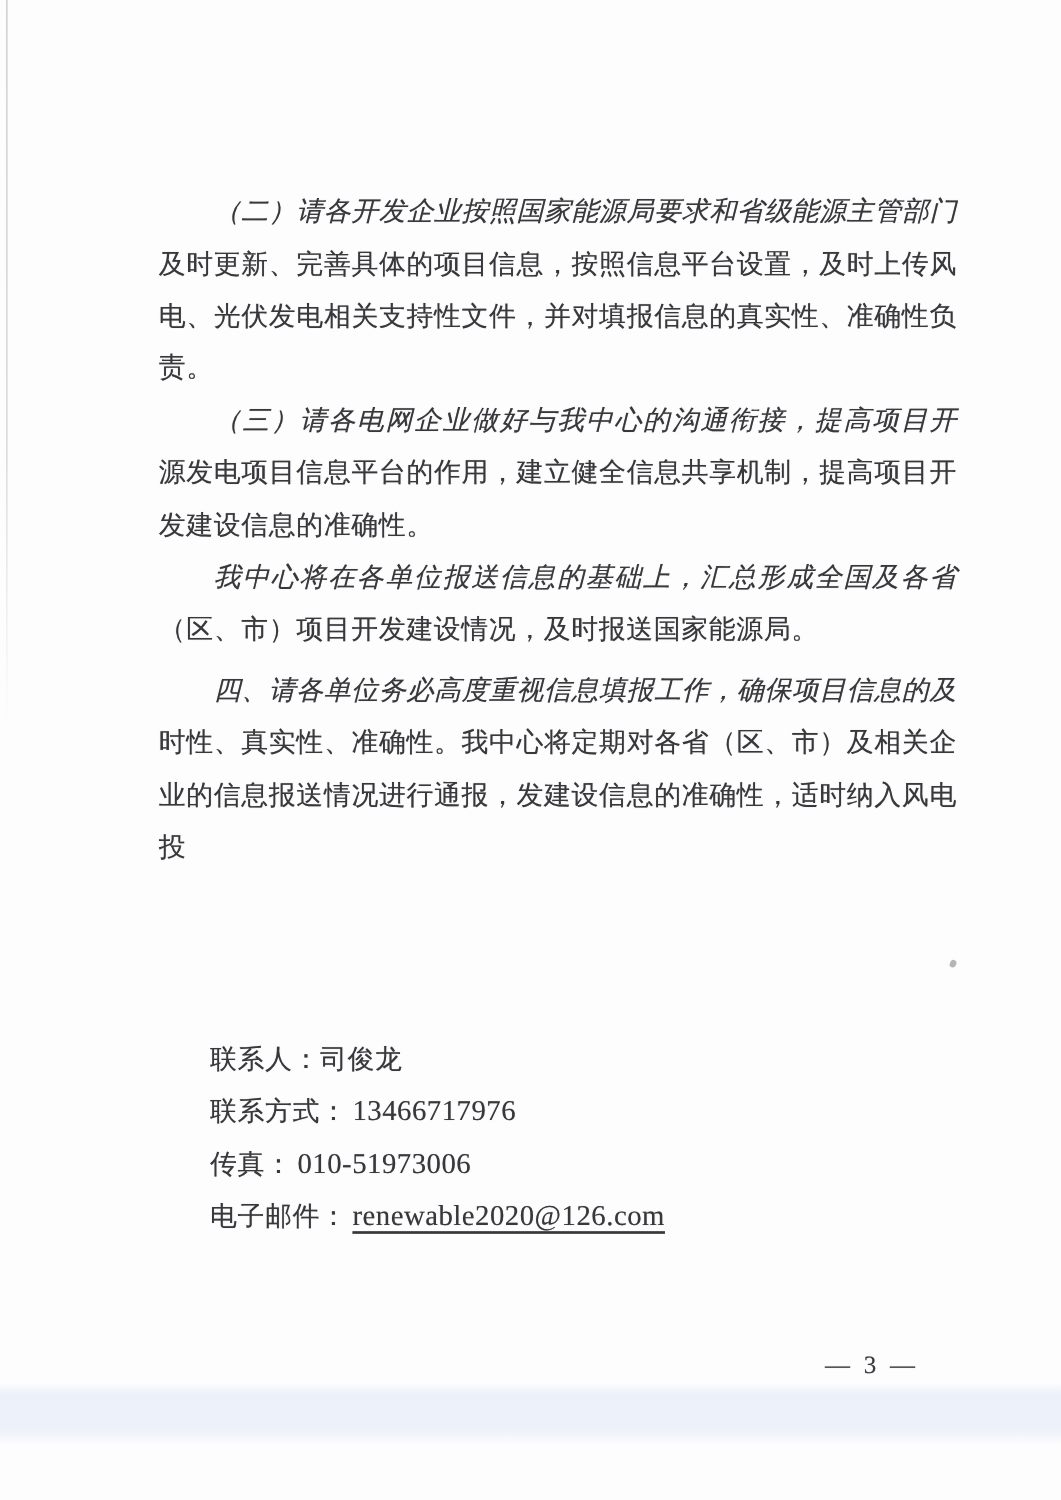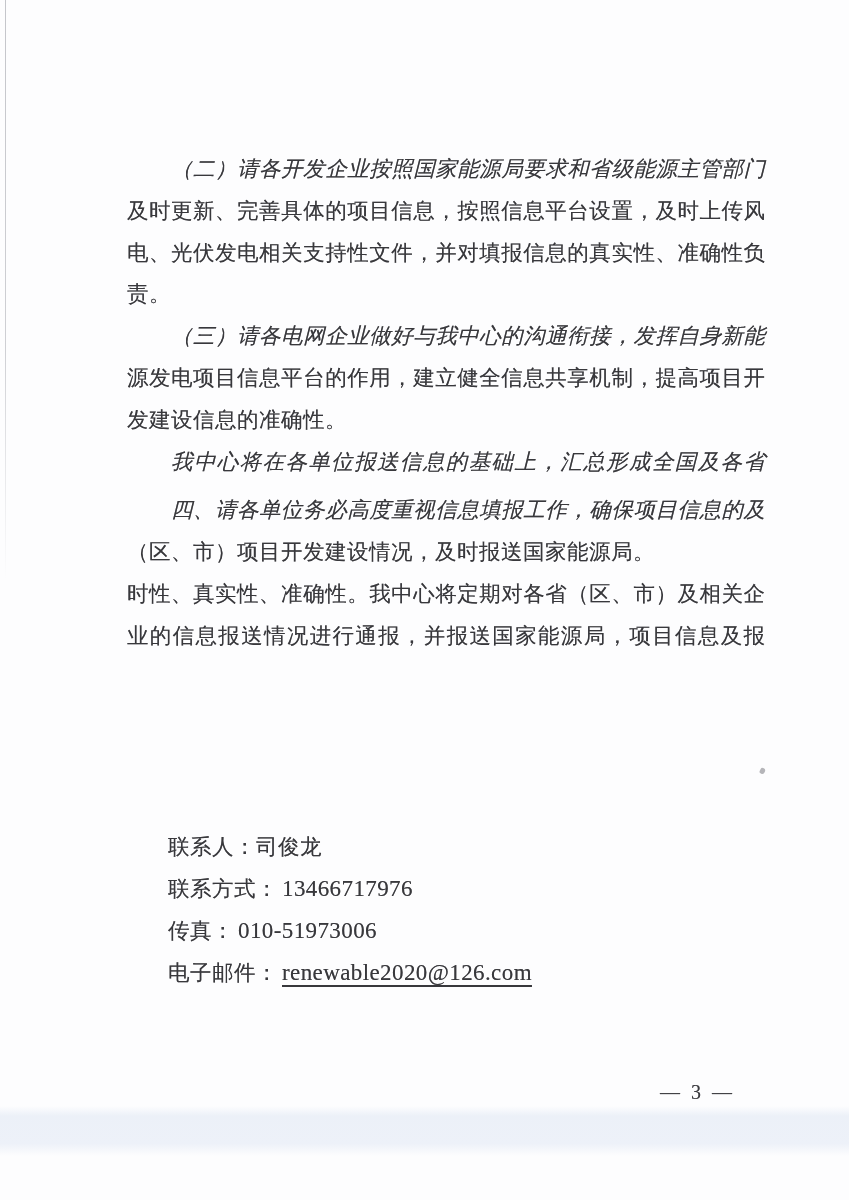--- a/index.html
+++ b/index.html
@@ -78,28 +78,28 @@
 
 <div class="page">
 
   <div class="left-scan-line"></div>
 
   <div class="body-text">
       <div class="line justify indent">（二）请各开发企业按照国家能源局要求和省级能源主管部门</div>
       <div class="line justify">及时更新、完善具体的项目信息，按照信息平台设置，及时上传风</div>
       <div class="line justify">电、光伏发电相关支持性文件，并对填报信息的真实性、准确性负</div>
       <div class="line">责。</div>
-      <div class="line justify indent">（三）请各电网企业做好与我中心的沟通衔接，发挥自身新能</div>
+      <div class="line justify indent">（三）请各电网企业做好与我中心的沟通衔接，提高项目开</div>
       <div class="line justify">源发电项目信息平台的作用，建立健全信息共享机制，提高项目开</div>
       <div class="line">发建设信息的准确性。</div>
       <div class="line justify indent">我中心将在各单位报送信息的基础上，汇总形成全国及各省</div>
+      <div class="line">（区、市）项目开发建设情况，及时报送国家能源局。</div>
       <div class="line justify indent gap">四、请各单位务必高度重视信息填报工作，确保项目信息的及</div>
-      <div class="line">（区、市）项目开发建设情况，及时报送国家能源局。</div>
       <div class="line justify">时性、真实性、准确性。我中心将定期对各省（区、市）及相关企</div>
-      <div class="line justify">业的信息报送情况进行通报，并报送国家能源局，项目信息及报</div>
+      <div class="line justify">业的信息报送情况进行通报，发建设信息的准确性，适时纳入风电投</div>
     </div>
 
   <div class="contact">
       <div class="contact-line"><span class="contact-label">联系人：</span><span class="contact-value">司俊龙</span></div>
       <div class="contact-line"><span class="contact-label">联系方式：</span><span class="contact-value latin">13466717976</span></div>
       <div class="contact-line"><span class="contact-label">传真：</span><span class="contact-value latin">010-51973006</span></div>
       <div class="contact-line"><span class="contact-label">电子邮件：</span><span class="contact-value latin underline">renewable2020@126.com</span></div>
     </div>
 
   <div class="page-number">— 3 —</div>

